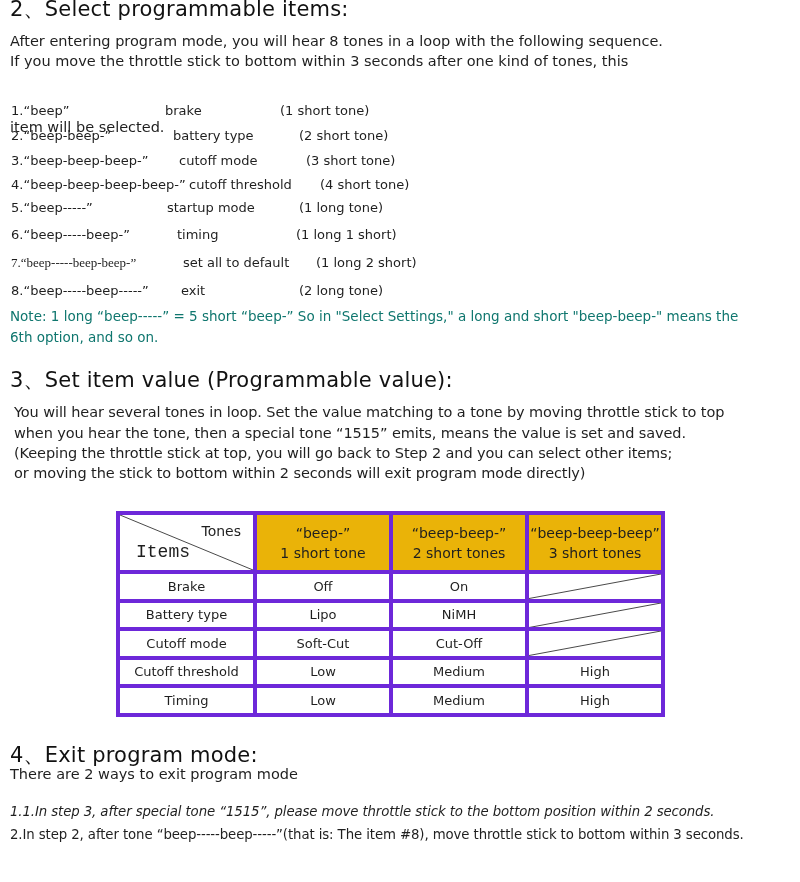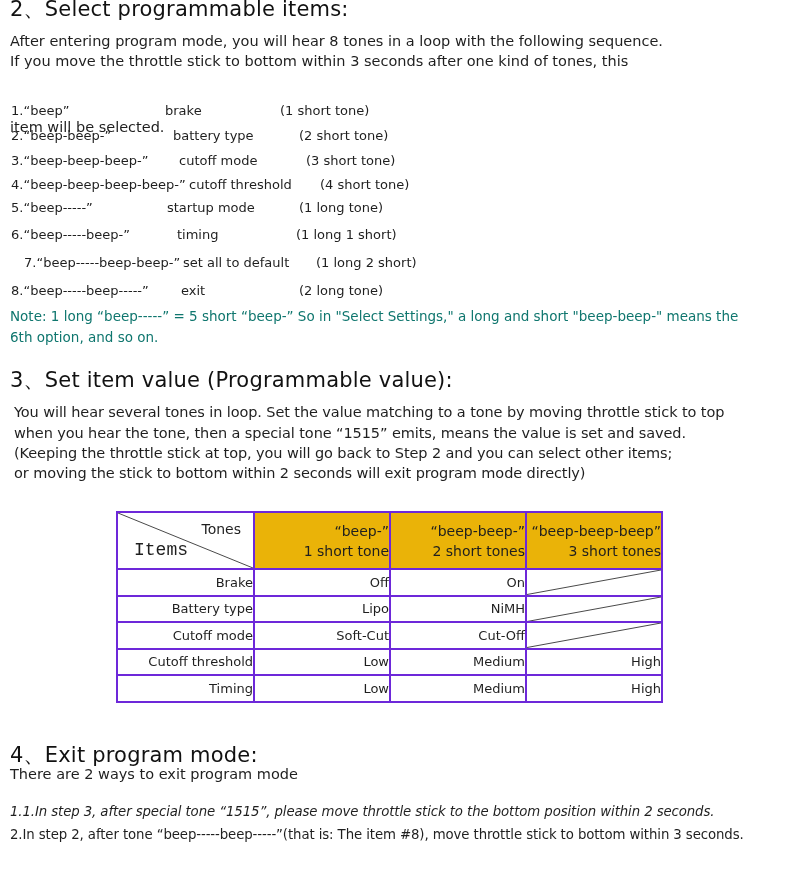--- a/index.html
+++ b/index.html
@@ -15,21 +15,21 @@
     .note { font-size: 13.5px; line-height: 21px; color: #0f766e; }
     .p3 { font-size: 14.5px; line-height: 20.5px; color: #1f1f1f; letter-spacing: -0.1px; }
     .p4 { font-size: 13.3px; color: #1f1f1f; letter-spacing: -0.1px; }
 
     table.vt {
       position: absolute; left: 116px; top: 511px;
       border-collapse: collapse; table-layout: fixed;
       font-size: 13px; color: #1f1f1f;
     }
     table.vt td, table.vt th {
-      border: 2px solid #6d28d9; text-align: right; padding: 0; font-weight: normal;
+      border: 4px solid #6d28d9; text-align: center; padding: 0; font-weight: normal;
     }
     table.vt thead th { background: #eab308; height: 55px; font-size: 14px; line-height: 20px; }
     table.vt thead th.corner { background: #ffffff; position: relative; }
     table.vt tbody td { height: 24.5px; }
     .corner .tones { position: absolute; right: 12px; top: 6px; font-size: 14px; }
     .corner .items { position: absolute; left: 16px; bottom: 8px; font-size: 18px; font-family: Liberation Mono, monospace; }
     .corner svg, td.slash svg { position: absolute; left: 0; top: 0; width: 100%; height: 100%; }
     td.slash { position: relative; }
   </style>
 </head>
@@ -66,21 +66,21 @@
     <span class="abs seq" style="left:11px; top:200px;">5.“beep-----”</span>
     <span class="abs seq" style="left:167px; top:200px;">startup mode</span>
     <span class="abs seq" style="left:299px; top:200px;">(1 long tone)</span>
   </div>
   <div>
     <span class="abs seq" style="left:11px; top:227px;">6.“beep-----beep-”</span>
     <span class="abs seq" style="left:177px; top:227px;">timing</span>
     <span class="abs seq" style="left:296px; top:227px;">(1 long 1 short)</span>
   </div>
   <div>
-    <span class="abs seq" style="left:24px; top:255px;">7.“beep-----beep-beep-”</span>
+    <span class="abs seq" style="left:11px; top:255px;font-family:Liberation Serif, serif;">7.“beep-----beep-beep-”</span>
     <span class="abs seq" style="left:183px; top:255px;">set all to default</span>
     <span class="abs seq" style="left:316px; top:255px;">(1 long 2 short)</span>
   </div>
   <div>
     <span class="abs seq" style="left:11px; top:283px;">8.“beep-----beep-----”</span>
     <span class="abs seq" style="left:181px; top:283px;">exit</span>
     <span class="abs seq" style="left:299px; top:283px;">(2 long tone)</span>
   </div>
 </div>
 

